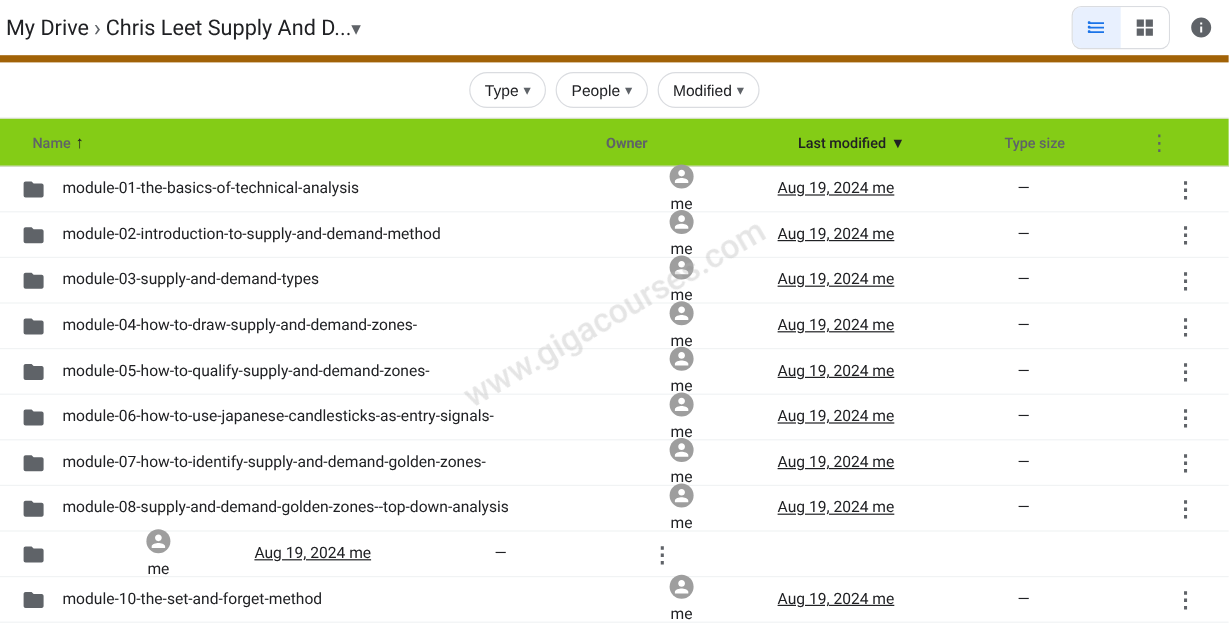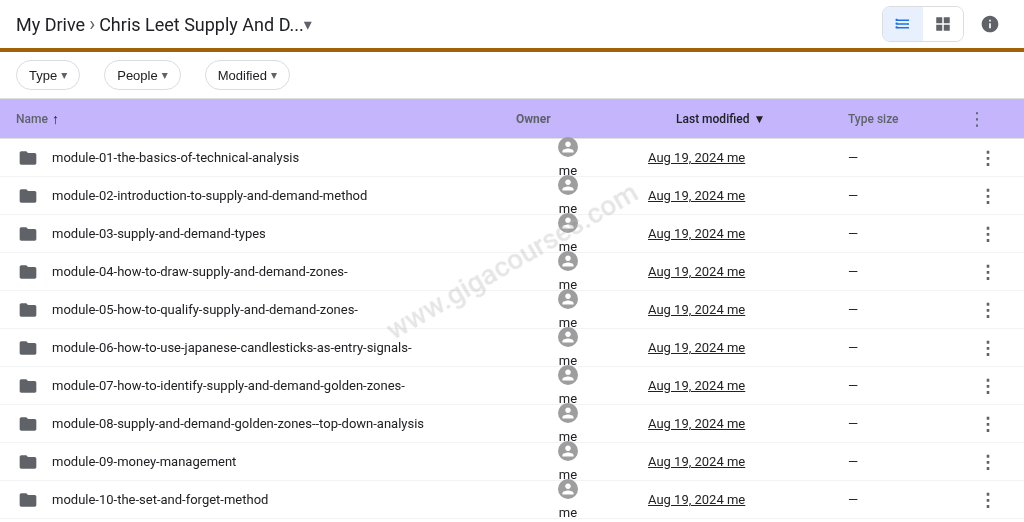--- a/index.html
+++ b/index.html
@@ -11,22 +11,22 @@
       width: 1024px;
       height: 522px;
       overflow: hidden;
     }
 
     
     .header {
       display: flex;
       align-items: center;
       justify-content: space-between;
-      padding: 8px 16px;
-      border-bottom: 4px solid #a16207;
+      padding: 8px 5px;
+      border-bottom: 6px solid #a16207;
       height: 52px;
     }
     .breadcrumb {
       display: flex;
       align-items: center;
       gap: 4px;
     }
     .breadcrumb-item {
       font-size: 18px;
       font-weight: 400;
@@ -102,23 +102,24 @@
     .info-btn svg {
       width: 20px;
       height: 20px;
       fill: #5f6368;
     }
 
     
     .filter-bar {
       display: flex;
       align-items: center;
-      gap: 24px;
+      gap: 8px;
       padding: 8px 16px;
       border-bottom: 1px solid #e0e0e0;
+      justify-content: center;
     }
     .filter-btn {
       display: flex;
       align-items: center;
       gap: 4px;
       border: 1px solid #dadce0;
       border-radius: 20px;
       padding: 4px 12px;
       background: #fff;
       cursor: pointer;
@@ -126,23 +127,23 @@
       color: #202124;
       height: 30px;
     }
     .filter-btn .chevron {
       font-size: 12px;
       color: #5f6368;
     }
     .table-header {
       display: flex;
       align-items: center;
-      padding: 4px 16px;
+      padding: 4px 27px;
       border-bottom: 1px solid #e0e0e0;
-      background: #c4b5fd;
+      background: #84cc16;
       height: 40px;
     }
     .col-name {
       flex: 1;
       display: flex;
       align-items: center;
       gap: 4px;
       font-size: 12px;
       font-weight: 500;
       color: #5f6368;
@@ -517,21 +518,20 @@
     <div class="actions-cell">
       <div class="more-btn">⋮</div>
     </div>
   </div>
     <div class="file-row">
     <div class="file-icon">
       <svg viewBox="0 0 24 24" fill="#5f6368">
         <path d="M10 4H4c-1.1 0-2 .9-2 2v12c0 1.1.9 2 2 2h16c1.1 0 2-.9 2-2V8c0-1.1-.9-2-2-2h-8l-2-2z"></path>
       </svg>
     </div>
-    <div class="file-name">module-09-money-management</div>
     <div class="owner-cell">
       <div class="owner-avatar">
         <svg viewBox="0 0 24 24">
           <path d="M12 12c2.7 0 4.8-2.1 4.8-4.8S14.7 2.4 12 2.4 7.2 4.5 7.2 7.2 9.3 12 12 12zm0 2.4c-3.2 0-9.6 1.6-9.6 4.8v2.4h19.2v-2.4c0-3.2-6.4-4.8-9.6-4.8z"></path>
         </svg>
       </div>
       <span class="owner-name">me</span>
     </div>
     <div class="modified-cell">Aug 19, 2024 me</div>
     <div class="size-cell">—</div>

